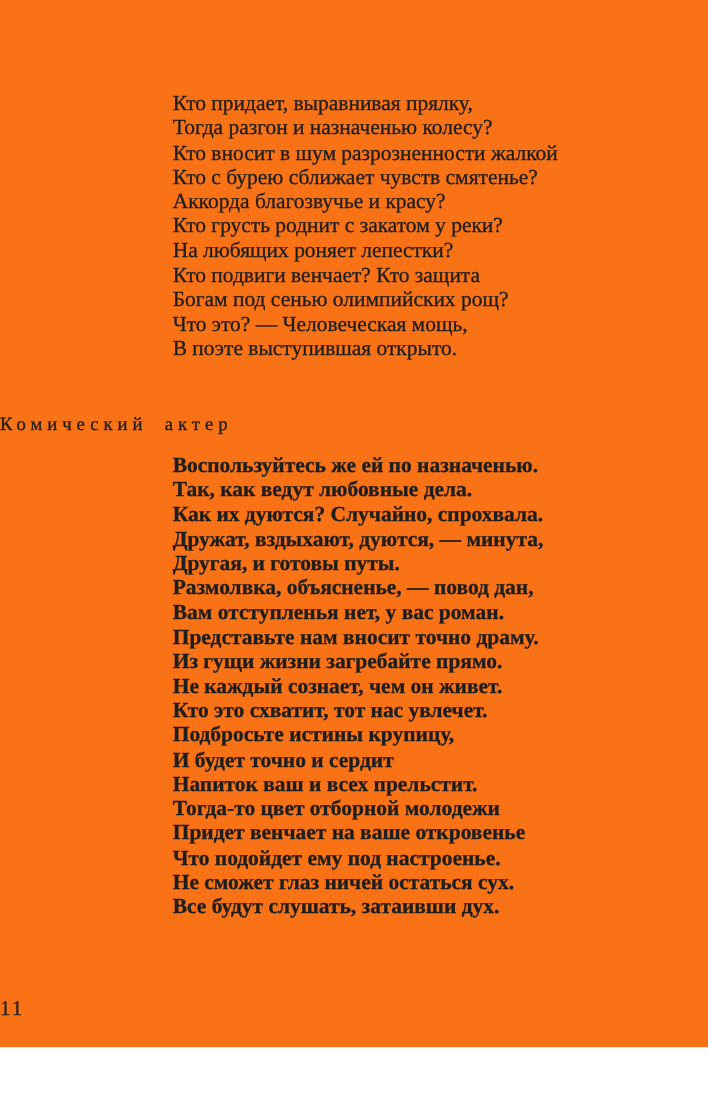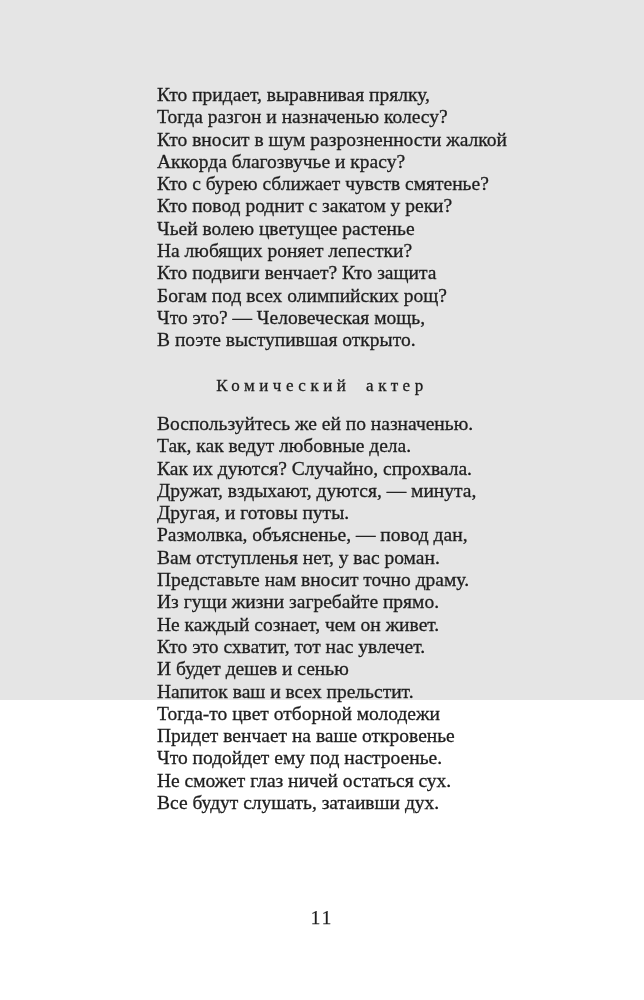--- a/index.html
+++ b/index.html
@@ -10,84 +10,81 @@
   body {
     width: 644px;
     height: 1000px;
     font-family: "Liberation Serif", "DejaVu Serif", serif;
     color: #1e1e1e;
     overflow: hidden;
   }
   .page {
     position: relative;
     width: 644px;
-    height: 700px;
-    background: #e5e5e5;
+    height: 952px;
+    background: #f97316;
   }
   .stanza {
     position: absolute;
     left: 157px;
     font-size: 19.5px;
     line-height: 22.3px;
     -webkit-text-stroke: 0.3px #1e1e1e;
     white-space: nowrap;
   }
   .stanza-1 { top: 84px; }
-  .stanza-2 { top: 413px; }
+  .stanza-2 { top: 413px; font-weight: bold; }
   .poem-line { height: 22.3px; }
   .heading {
     position: absolute;
     top: 376px;
     left: 0;
     width: 644px;
     margin: 0;
-    text-align: center;
     font-size: 17px;
     font-weight: normal;
     letter-spacing: 4.5px;
     word-spacing: 7px;
     -webkit-text-stroke: 0.3px #1e1e1e;
   }
   .page-number {
     position: absolute;
     top: 907px;
     left: 0;
     width: 644px;
-    text-align: center;
     font-size: 19px;
     letter-spacing: 2px;
     -webkit-text-stroke: 0.25px #1e1e1e;
   }
 </style>
 </head>
 <body>
 
 <div class="page">
 
   <div class="stanza stanza-1">
 
       <div class="poem-line">Кто придает, выравнивая прялку,</div>
 
       <div class="poem-line">Тогда разгон и назначенью колесу?</div>
 
       <div class="poem-line">Кто вносит в шум разрозненности жалкой</div>
 
+      <div class="poem-line">Кто с бурею сближает чувств смятенье?</div>
+
       <div class="poem-line">Аккорда благозвучье и красу?</div>
 
-      <div class="poem-line">Кто с бурею сближает чувств смятенье?</div>
+      <div class="poem-line">Кто грусть роднит с закатом у реки?</div>
 
-      <div class="poem-line">Кто повод роднит с закатом у реки?</div>
-
-      <div class="poem-line">Чьей волею цветущее растенье</div>
 
       <div class="poem-line">На любящих роняет лепестки?</div>
 
       <div class="poem-line">Кто подвиги венчает? Кто защита</div>
 
-      <div class="poem-line">Богам под всех олимпийских рощ?</div>
+      <div class="poem-line">Богам под сенью олимпийских рощ?</div>
 
       <div class="poem-line">Что это? — Человеческая мощь,</div>
 
       <div class="poem-line">В поэте выступившая открыто.</div>
     </div>
 
   <h2 class="heading">Комический актер</h2>
 
   <div class="stanza stanza-2">
 
@@ -108,22 +105,23 @@
 
       <div class="poem-line">Представьте нам вносит точно драму.</div>
 
       <div class="poem-line">Из гущи жизни загребайте прямо.</div>
 
       <div class="poem-line">Не каждый сознает, чем он живет.</div>
 
       <div class="poem-line">Кто это схватит, тот нас увлечет.</div>
 
 
+      <div class="poem-line">Подбросьте истины крупицу,</div>
 
-      <div class="poem-line">И будет дешев и сенью</div>
+      <div class="poem-line">И будет точно и сердит</div>
 
       <div class="poem-line">Напиток ваш и всех прельстит.</div>
 
       <div class="poem-line">Тогда-то цвет отборной молодежи</div>
 
       <div class="poem-line">Придет венчает на ваше откровенье</div>
 
 
       <div class="poem-line">Что подойдет ему под настроенье.</div>
 

